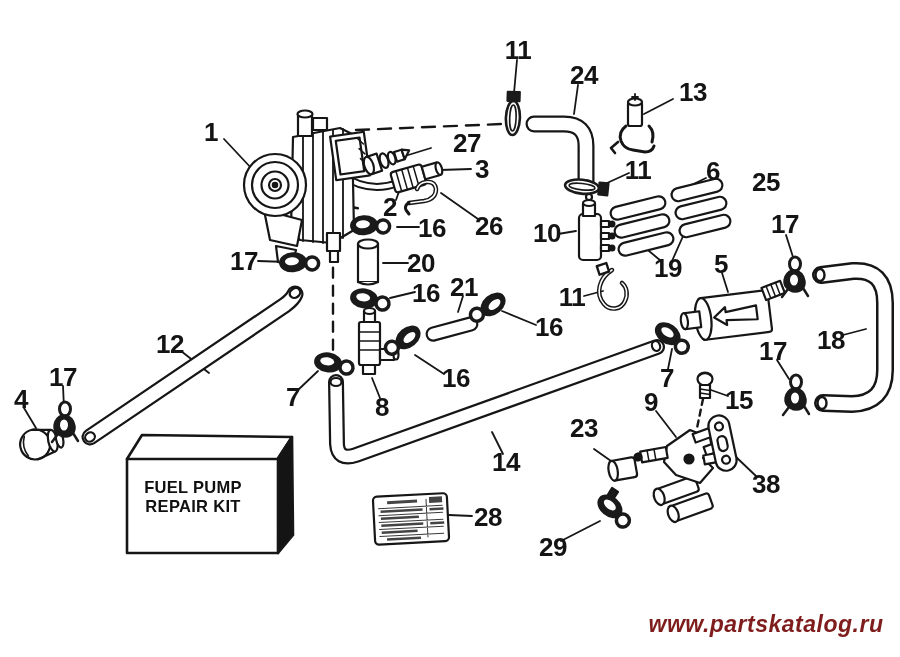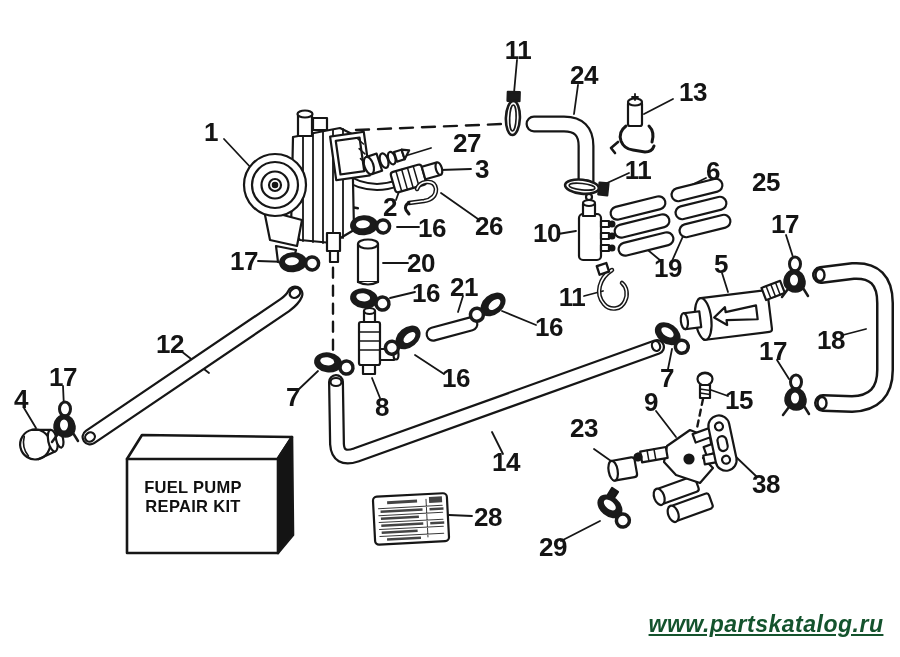--- a/index.html
+++ b/index.html
@@ -384,15 +384,15 @@
       <div class="callout" style="left: 773px; top: 351px;">17</div>
       <div class="callout" style="left: 667px; top: 378px;">7</div>
       <div class="callout" style="left: 651px; top: 402px;">9</div>
       <div class="callout" style="left: 739px; top: 400px;">15</div>
       <div class="callout" style="left: 584px; top: 428px;">23</div>
       <div class="callout" style="left: 766px; top: 484px;">38</div>
       <div class="callout" style="left: 537px; top: 547px; margin-left: 16px;">29</div>
       <div class="callout" style="left: 488px; top: 517px;">28</div>
     </div>
 
-<div class="watermark" title="www.partskatalog.ru" style="color: #14532d; text-decoration: underline;">www.partskatalog.ru</div>
+<div class="watermark" title="www.partskatalog.ru" style="color: #7f1d1d;">www.partskatalog.ru</div>
 
 </div>
 
 </body></html>

